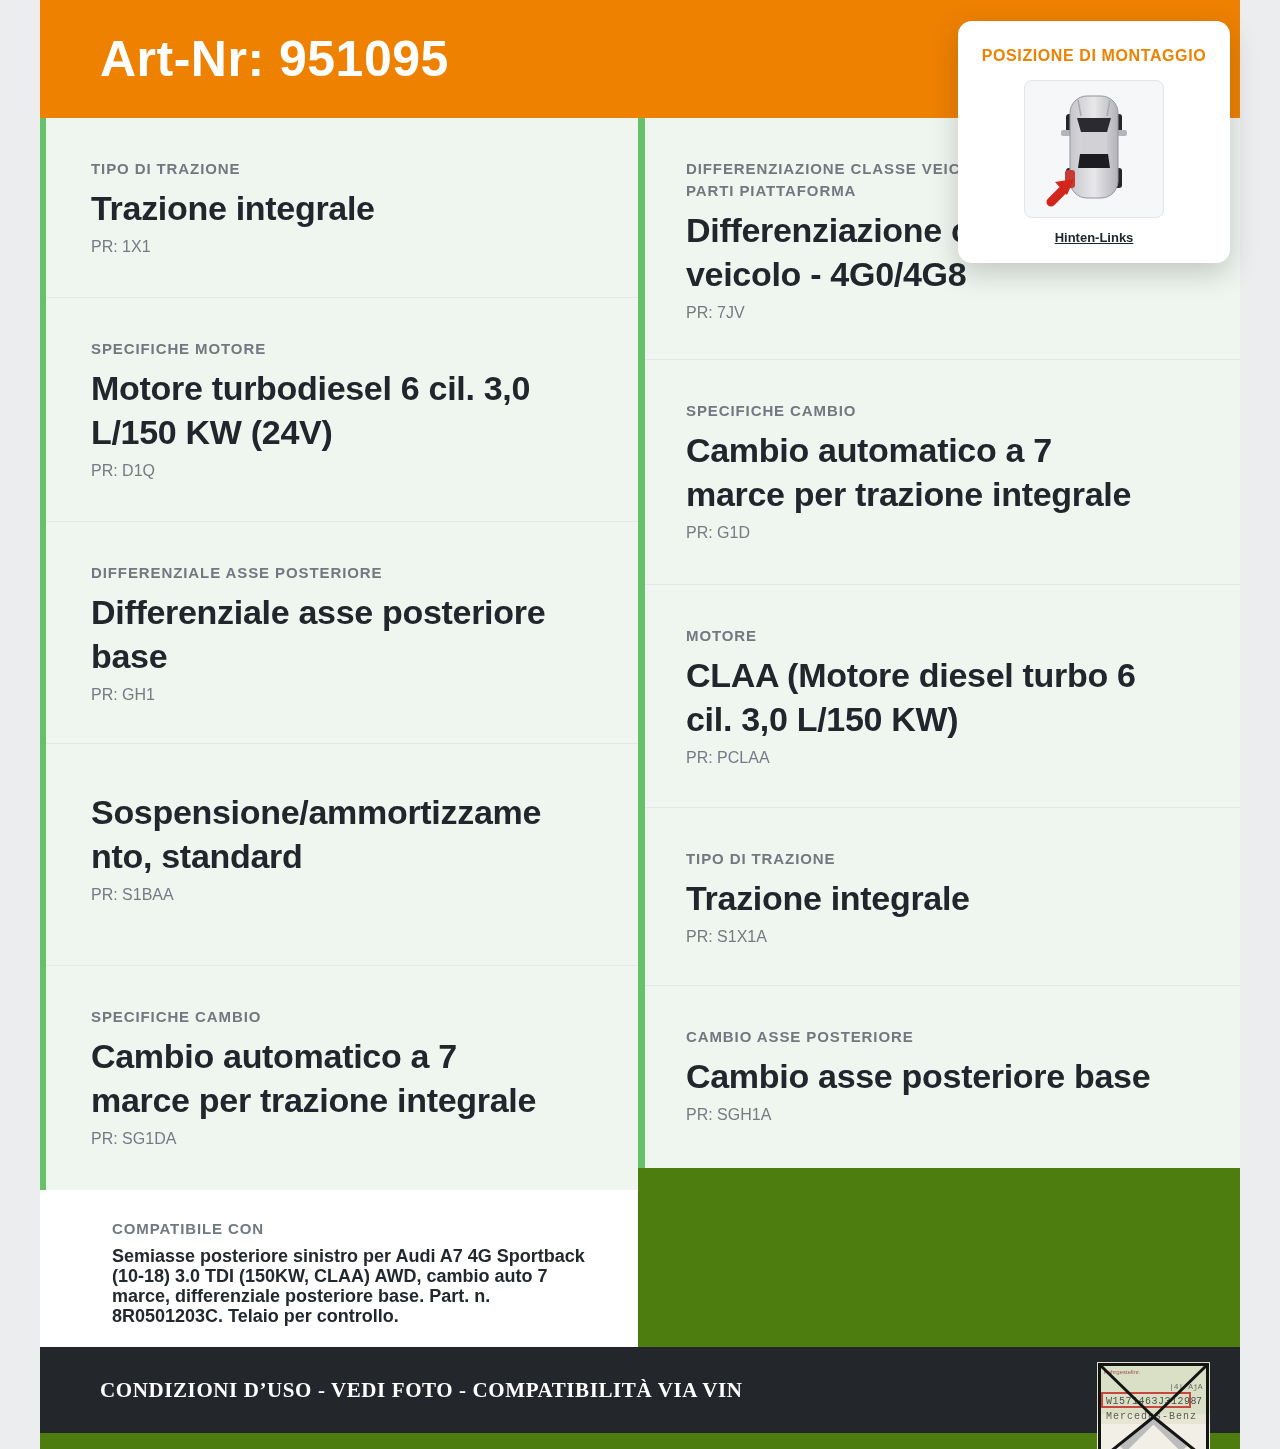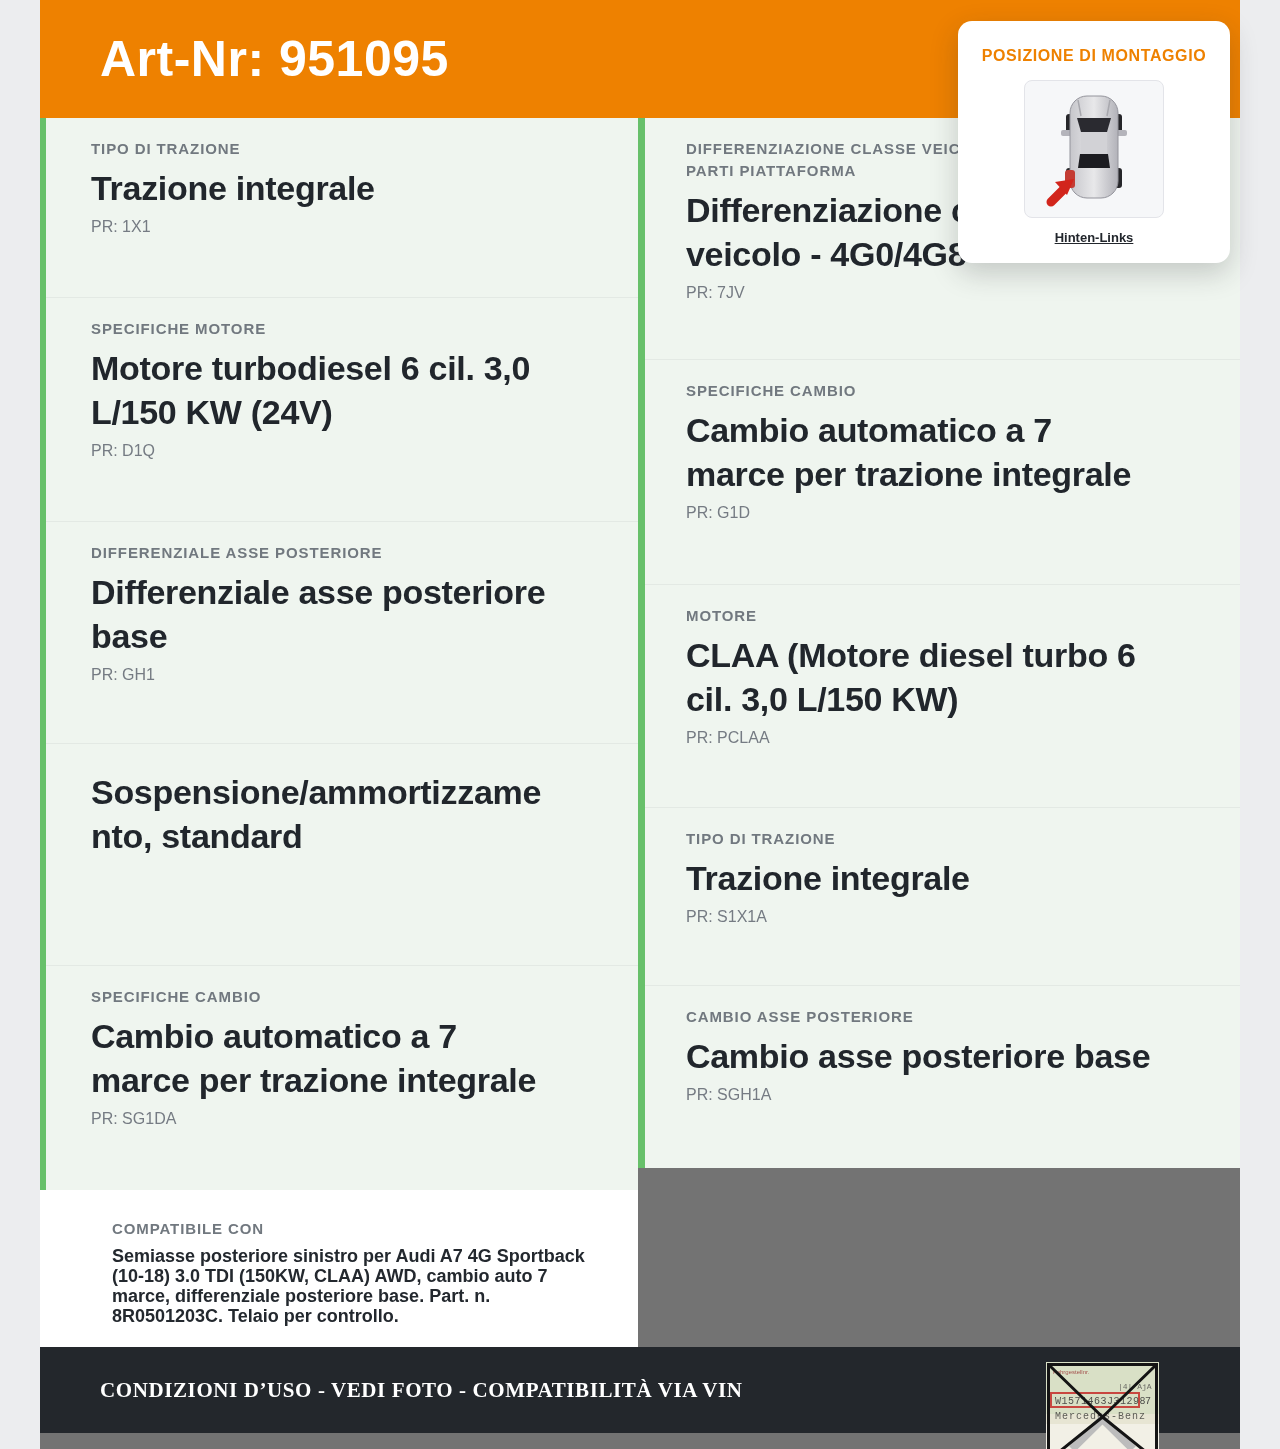--- a/index.html
+++ b/index.html
@@ -1,37 +1,37 @@
 <!DOCTYPE html>
 <html><head>
 <meta charset="utf-8">
 <style>
   html,body { margin:0; padding:0; }
   body {
     width:1280px; height:1449px; position:relative; overflow:hidden;
     background:#ecedef;
     font-family:"Liberation Sans", sans-serif;
   }
-  .sheet { position:absolute; left:40px; top:0; width:1200px; height:1449px; background:#737373; }
+  .sheet { position:absolute; left:40px; top:0; width:1200px; height:1449px; background:#4d7c0f; }
 
   
   .header { height:118px; background:#ee8100; display:flex; align-items:center; }
   .header .art-title {
     margin:0 0 0 60px; color:#ffffff; font-size:50px; font-weight:bold; letter-spacing:0.5px;
   }
 
   
   .content { display:flex; align-items:flex-start; }
   .col-left  { width:598px; }
   .col-right { width:602px; }
   .panel { background:#eff5ef; }
   .col-left  .panel { height:1072px; border-left:6px solid #67c06a; }
   .col-right .panel { height:1050px; border-left:7px solid #67c06a; }
 
-  .card { box-sizing:border-box; overflow:hidden; border-bottom:1px solid #e3e9e4; padding:20px 30px 0 45px; }
+  .card { box-sizing:border-box; overflow:hidden; border-bottom:1px solid #e3e9e4; padding:40px 30px 0 45px; }
   .col-right .card { padding-left:41px; }
   .panel .card:last-child { border-bottom:none; }
 
   .col-left  .card:nth-child(1){height:180px}
   .col-left  .card:nth-child(2){height:224px}
   .col-left  .card:nth-child(3){height:222px}
   .col-left  .card:nth-child(4){height:222px}
   .col-left  .card:nth-child(5){height:224px}
   .col-right .card:nth-child(1){height:242px}
   .col-right .card:nth-child(2){height:225px}
@@ -67,21 +67,21 @@
   }
   .mount-title { margin-top:26px; font-size:16px; font-weight:800; color:#ee8100; letter-spacing:0.6px; }
   .mount-box {
     box-sizing:border-box; width:140px; height:138px; margin:15px auto 0;
     background:#f6f7f9; border:1px solid #e3e4e9; border-radius:8px;
     display:flex; align-items:center; justify-content:center;
   }
   .mount-pos-label { margin-top:12px; font-size:13px; font-weight:bold; color:#22262c;text-decoration:underline; }
 
   
-  .stamp { position:absolute; left:1006px; top:1362px; width:113px; height:87px; z-index:6; }
+  .stamp { position:absolute; left:1057px; top:1362px; width:113px; height:87px; z-index:6; }
 </style>
 </head>
 <body>
 
 <div class="sheet">
 
   <div class="header">
     <h1 class="art-title">Art-Nr: 951095</h1>
   </div>
 
@@ -102,20 +102,21 @@
         </div>
         <div class="card">
           <div class="spec-label">DIFFERENZIALE ASSE POSTERIORE</div>
           <div class="spec-title">Differenziale asse posteriore
 base</div>
           <div class="spec-pr">PR: GH1</div>
         </div>
         <div class="card">
           <div class="spec-title">Sospensione/ammortizzame
 nto, standard</div>
+          <div class="spec-pr">PR: S1BAA</div>
         </div>
         <div class="card">
           <div class="spec-label">SPECIFICHE CAMBIO</div>
           <div class="spec-title">Cambio automatico a 7
 marce per trazione integrale</div>
           <div class="spec-pr">PR: SG1DA</div>
         </div>
       </div>
 
       <div class="compat-card">

